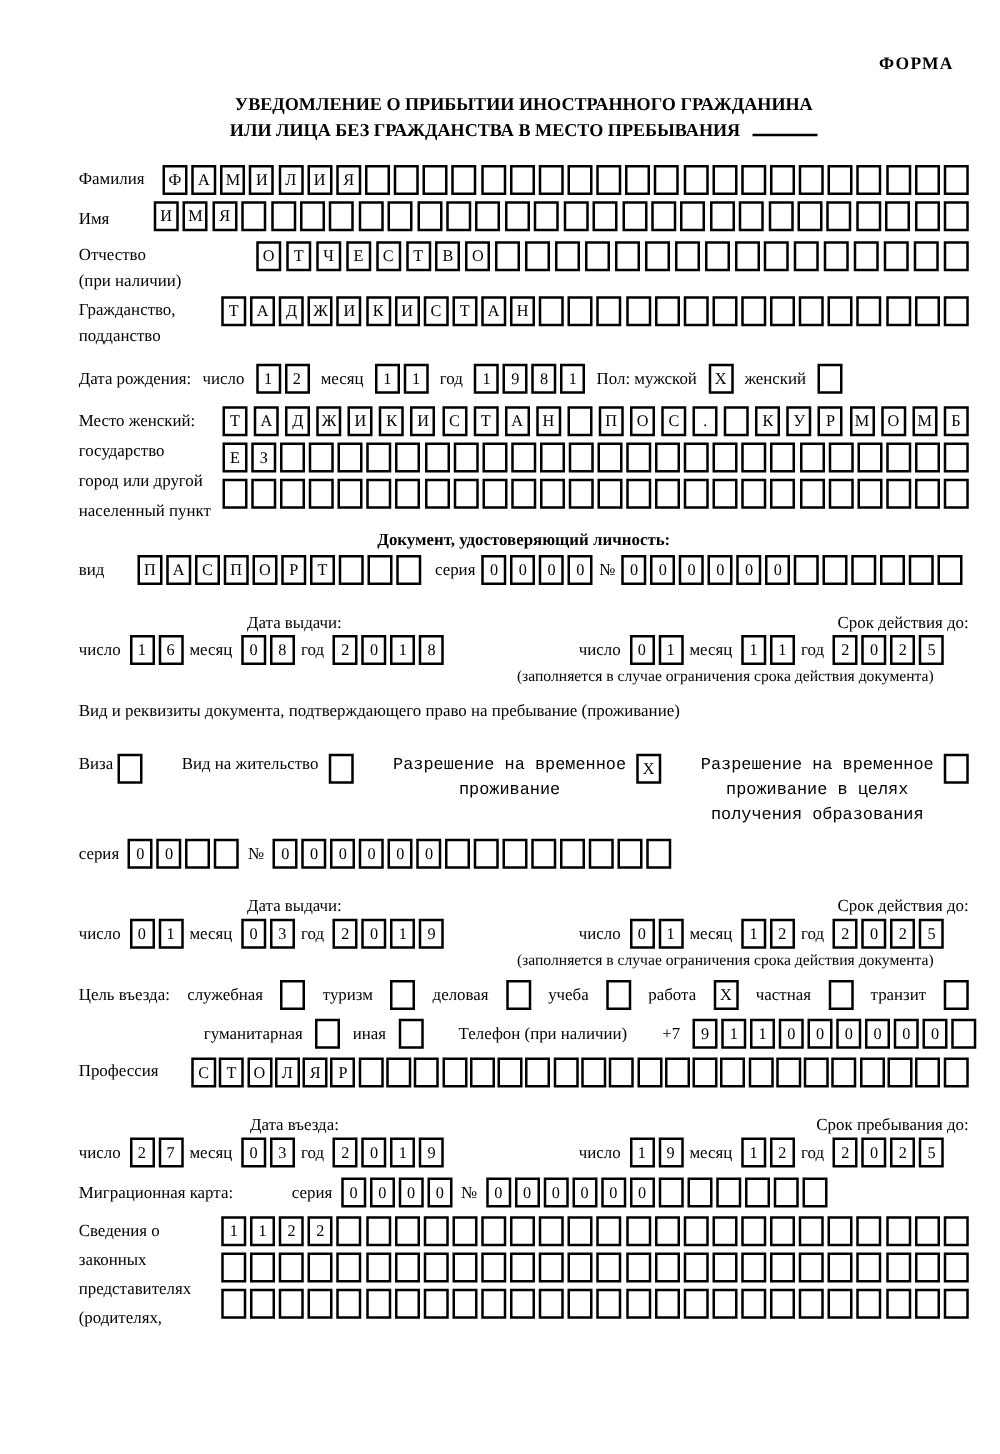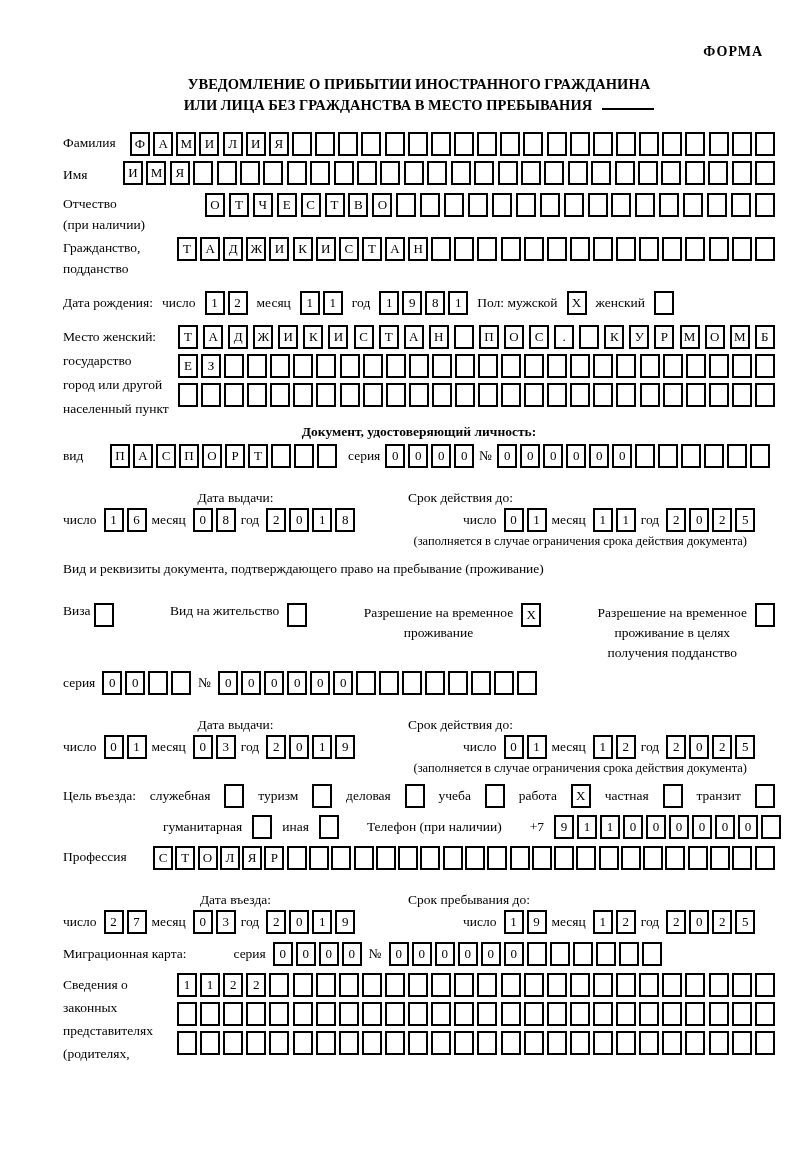--- a/index.html
+++ b/index.html
@@ -19,29 +19,29 @@
   .lbl{white-space:nowrap;}
   .boxes{display:inline-flex;gap:3px;align-items:center;flex:none;}
   .boxes.fill{flex:1;justify-content:space-between;gap:0;}
   .box{box-sizing:border-box;flex:none;width:20px;height:24px;border:2px solid #000;
        display:inline-flex;align-items:center;justify-content:center;
        font-size:13px;background:#fff;}
   .vstack{flex:1;display:flex;flex-direction:column;gap:5px;}
   .doc-heading{text-align:center;font-weight:bold;margin:3px 0 4px 0;}
   .pair-labels{display:flex;font-size:13.5px;margin-bottom:2px;}
   .pair-labels .left{width:345px;text-align:center;}
-  .pair-labels .right{flex:1;text-align:left;}
+  .pair-labels .right{flex:1;text-align:right;}
   .pair-boxes{display:flex;margin-bottom:2px;}
   .dg{display:flex;align-items:center;gap:5px;}
   .dg.left{width:345px;}
   .dg .lbl{margin-right:2px;}
   .note{font-size:12.5px;text-align:right;margin-right:28px;margin-bottom:8px;}
   .intro{line-height:24px;}
   .cbgroup{display:flex;align-items:flex-start;gap:8px;}
-  .cbgroup .cl{text-align:center;line-height:20px;}
+  .cbgroup .cl{text-align:center;line-height:20px;font-family:Liberation Mono, monospace;}
   .spread{justify-content:space-between;width:100%;}
   .mb2{margin-bottom:2px;}.mb8{margin-bottom:8px;align-items:flex-end;}.mb10{margin-bottom:10px;}.mb12{margin-bottom:12px;}
   .mt4{margin-top:22px;}
 </style>
 </head>
 <body>
 
 <div class="page">
 
 
@@ -422,21 +422,21 @@
           <span>проживание</span>
         </span>
         <span class="boxes">
             <span class="box">X</span>
           </span>
       </span>
       <span class="cbgroup">
         <span class="cl">
           <span>Разрешение на временное</span><br>
           <span>проживание в целях</span><br>
-          <span>получения подданство</span>
+          <span>получения образования</span>
         </span>
         <span class="boxes">
             <span class="box"></span>
           </span>
       </span>
     </div>
 
     <div class="row center" style="gap:7px;margin-top:8px">
       <span class="lbl">серия</span>
       <span class="boxes">

